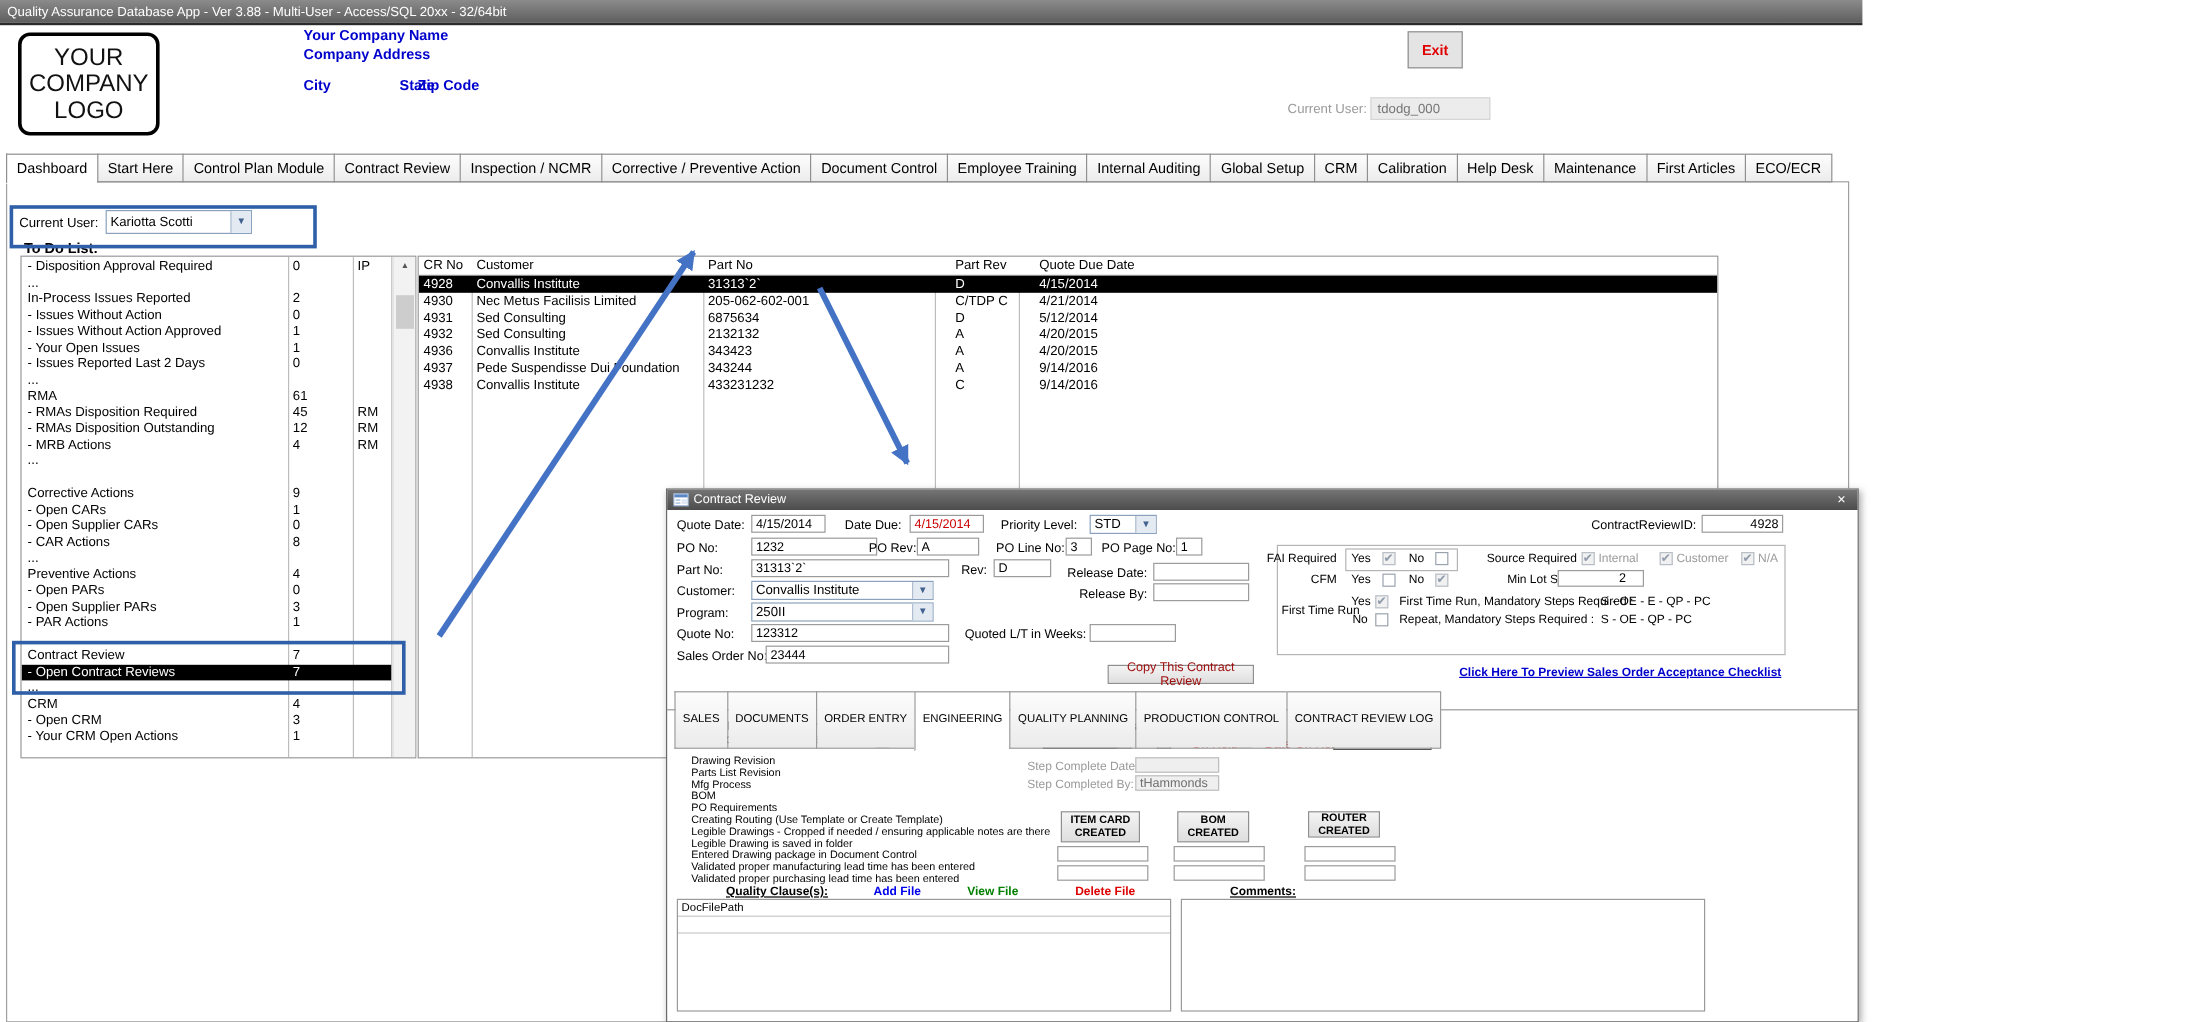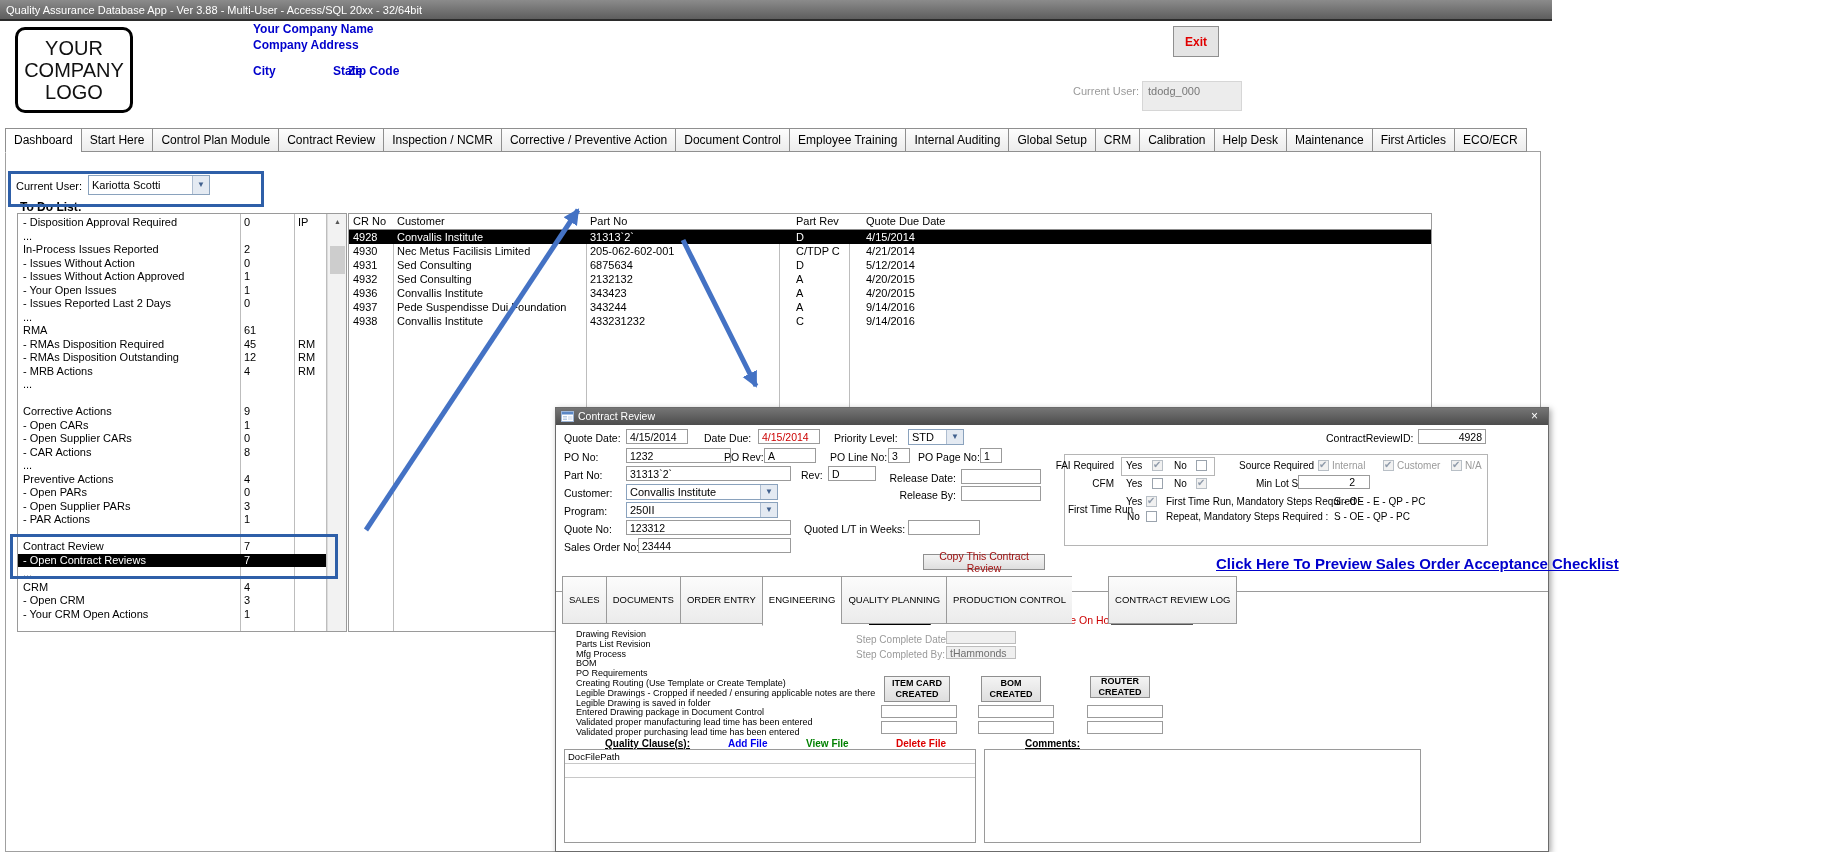--- a/index.html
+++ b/index.html
@@ -15,21 +15,21 @@
     font-size:20px;line-height:1.1;color:#111;background:#fff;}
   .coname{position:absolute;left:253px;top:22px;color:#0000cc;font-weight:bold;font-size:12px;}
   .coaddr{position:absolute;left:253px;top:38px;color:#0000cc;font-weight:bold;font-size:12px;}
   .cocity{position:absolute;left:253px;top:64px;color:#0000cc;font-weight:bold;font-size:12px;}
   .costate{position:absolute;left:333px;top:64px;color:#0000cc;font-weight:bold;font-size:12px;}
   .cozip{position:absolute;left:348px;top:64px;color:#0000cc;font-weight:bold;font-size:12px;}
   .exit-btn{position:absolute;left:1173px;top:26px;width:44px;height:29px;background:#e4e4e4;
     border:1px solid #8f8f8f;color:#e00000;font-weight:bold;font-size:12px;
     display:flex;align-items:center;justify-content:center;cursor:pointer;}
   .hdr-cu-label{position:absolute;left:1073px;top:85px;color:#9a9a9a;font-size:11px;}
-  .hdr-cu-box{position:absolute;left:1142px;top:81px;width:100px;height:30px;background:#ececec;
+  .hdr-cu-box{position:absolute;left:1142px;top:81px;width:100px;height:19px;background:#ececec;
     border:1px solid #d6d6d6;color:#777;line-height:19px;padding-left:5px;box-sizing:border-box;}
   
   #main-tabs{position:absolute;left:5px;top:128px;height:24px;display:flex;z-index:3;}
   .tab{height:22px;line-height:22px;padding:0 8px;background:linear-gradient(#fdfdfd,#ececec);
     border:1px solid #8f8f8f;border-right:none;font-size:12px;white-space:nowrap;cursor:pointer;}
   .tab:last-child{border-right:1px solid #8f8f8f;}
   .tab.active{background:#fff;height:23px;border-bottom:1px solid #fff;}
   
   .main-area{position:absolute;left:5px;top:151px;width:1536px;height:701px;background:#fff;
     border:1px solid #a0a0a0;box-sizing:border-box;}
@@ -89,25 +89,25 @@
   .tbx.dark{border-color:#555;}
   .btn{position:absolute;background:linear-gradient(#f4f4f4,#dedede);border:1px solid #8f8f8f;
     display:flex;align-items:center;justify-content:center;text-align:center;cursor:pointer;box-sizing:border-box;}
   .copy-btn{font-size:10.5px;color:#a01010;}
   .grp{position:absolute;border:1px solid #b5b5b5;}
   .cb{position:absolute;width:11px;height:11px;border:1px solid #9aa3ad;background:#fff;box-sizing:border-box;}
   .cb.dis{background:#f1f1f1;border-color:#b8bfc6;}
   .cb.checked::after{content:"\2714";position:absolute;left:0;top:-2px;font-size:10px;color:#8f9bab;}
   .opt{position:absolute;width:12px;height:12px;border:1px solid #6f6f6f;background:#fff;box-sizing:border-box;}
   .opt.checked::after{content:"";position:absolute;left:3px;top:3px;width:4px;height:4px;background:#000;}
-  .link{position:absolute;color:#0000cc;font-weight:bold;text-decoration:underline;font-size:15px;cursor:pointer;white-space:nowrap;}
+  .link{position:absolute;color:#0000cc;font-weight:bold;text-decoration:underline;font-size:10px;cursor:pointer;white-space:nowrap;}
   #dlg-tabs{position:absolute;left:6px;top:168px;display:flex;height:16px;z-index:1;}
   .dtab{height:14px;line-height:14px;padding:16px 6px;font-size:9.5px;background:linear-gradient(#fcfcfc,#ebebeb);
     border:1px solid #9a9a9a;border-right:none;cursor:pointer;white-space:nowrap;}
-  .dtab:last-child{border-right:1px solid #9a9a9a;margin-left:36px;}
+  .dtab:last-child{border-right:1px solid #9a9a9a;}
   .dtab.active{background:#fff;height:16px;border-bottom:1px solid #fff;}
   .dlg-tabline{position:absolute;left:0px;top:183px;width:992px;height:1px;background:#9a9a9a;}
   .ckline{font-size:9px;line-height:9.8px;white-space:nowrap;}
   #checklist{position:absolute;left:20px;top:222px;}
   .small{font-size:10px;}
   .crcol-btn{font-size:9px;font-weight:bold;line-height:1.2;}
   .qlab{font-weight:bold;text-decoration:underline;margin-left:41px;}
   .qlist{position:absolute;left:8px;top:341px;width:412px;height:94px;border:1px solid #9a9a9a;background:#fff;box-sizing:border-box;}
   .qrow{height:13px;line-height:13px;border-bottom:1px solid #c8c8c8;font-size:9.5px;padding-left:3px;}
   .cmts{position:absolute;left:428px;top:341px;width:437px;height:94px;border:1px solid #9a9a9a;background:#fff;box-sizing:border-box;}

